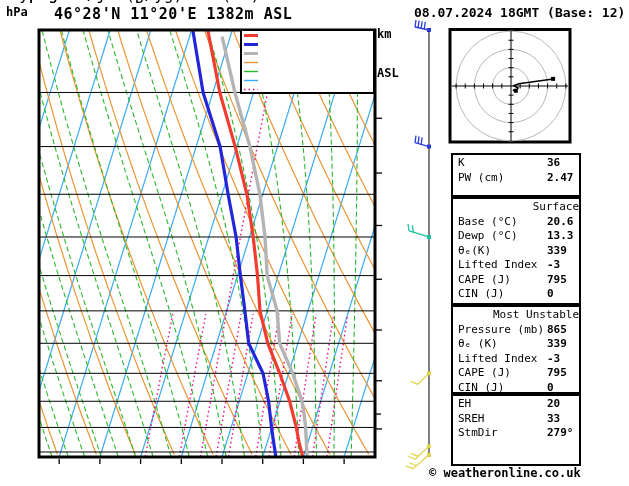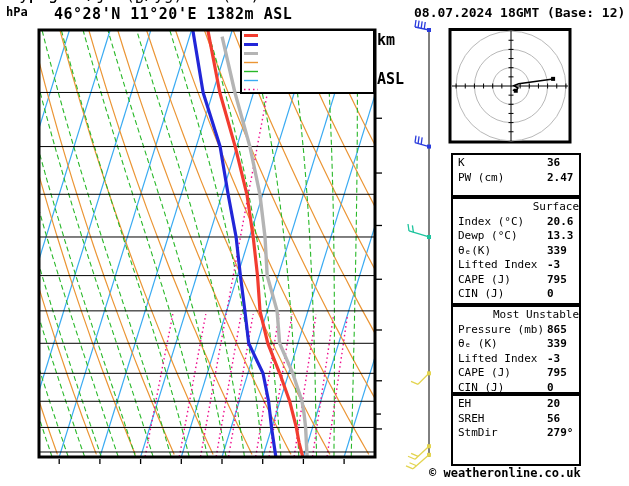--- a/index.html
+++ b/index.html
@@ -3,21 +3,21 @@
 <meta charset="utf-8">
 <style>
   html,body{margin:0;padding:0;background:#fff;}
   #page{position:relative;width:629px;height:486px;background:#fff;overflow:hidden;
         font-family:"DejaVu Sans Mono","DejaVu Sans",monospace;color:#000;}
   #skewt{position:absolute;left:0;top:0;}
   .lbl{position:absolute;white-space:pre;}
   .b{font-weight:bold;}
   .hpa{left:6px;top:5px;font-size:12px;}
   .title{left:54px;top:5px;font-size:15px;letter-spacing:.5px;}
-  .kmasl{left:377px;top:8px;font-size:15px;line-height:13px;}
+  .kmasl{left:377px;top:2px;font-size:12px;line-height:13px;}
   .dt{left:406px;top:5px;font-size:13px;margin-left:8px;}
   .foot{left:429px;top:466px;font-size:12px;}
   .sbox{position:absolute;left:451px;width:130px;border:2px solid #000;background:#fff;
         font-size:11px;padding:1px 0 0 5px;box-sizing:border-box;}
   .srow{display:flex;height:14.5px;line-height:14.5px;}
   .shead{height:14.5px;line-height:14.5px;text-align:right;margin-left:-5px;}
   .slab{width:89px;white-space:pre;}
   .sval{flex:1;white-space:pre;font-weight:bold;}
 </style>
 </head>
@@ -273,21 +273,21 @@
       </div>
     <div class="srow">
         <span class="slab">PW (cm)</span>
         <span class="sval">2.47</span>
       </div>
   </div>
 
   <div class="sbox" style="top:197px;height:108px">
     <div class="shead">Surface</div>
     <div class="srow">
-        <span class="slab">Index (°C)</span>
+        <span class="slab">Base (°C)</span>
         <span class="sval">20.6</span>
       </div>
     <div class="srow">
         <span class="slab">Dewp (°C)</span>
         <span class="sval">13.3</span>
       </div>
     <div class="srow">
         <span class="slab">θₑ(K)</span>
         <span class="sval">339</span>
       </div>
@@ -329,21 +329,21 @@
       </div>
   </div>
 
   <div class="sbox" style="top:394px;height:72px">
     <div class="srow">
         <span class="slab">EH</span>
         <span class="sval">20</span>
       </div>
     <div class="srow">
         <span class="slab">SREH</span>
-        <span class="sval">56</span>
+        <span class="sval">33</span>
       </div>
     <div class="srow">
         <span class="slab">StmDir</span>
         <span class="sval">279°</span>
       </div>
   </div>
 
   <div class="lbl foot b">© weatheronline.co.uk</div>
 </div>
 

